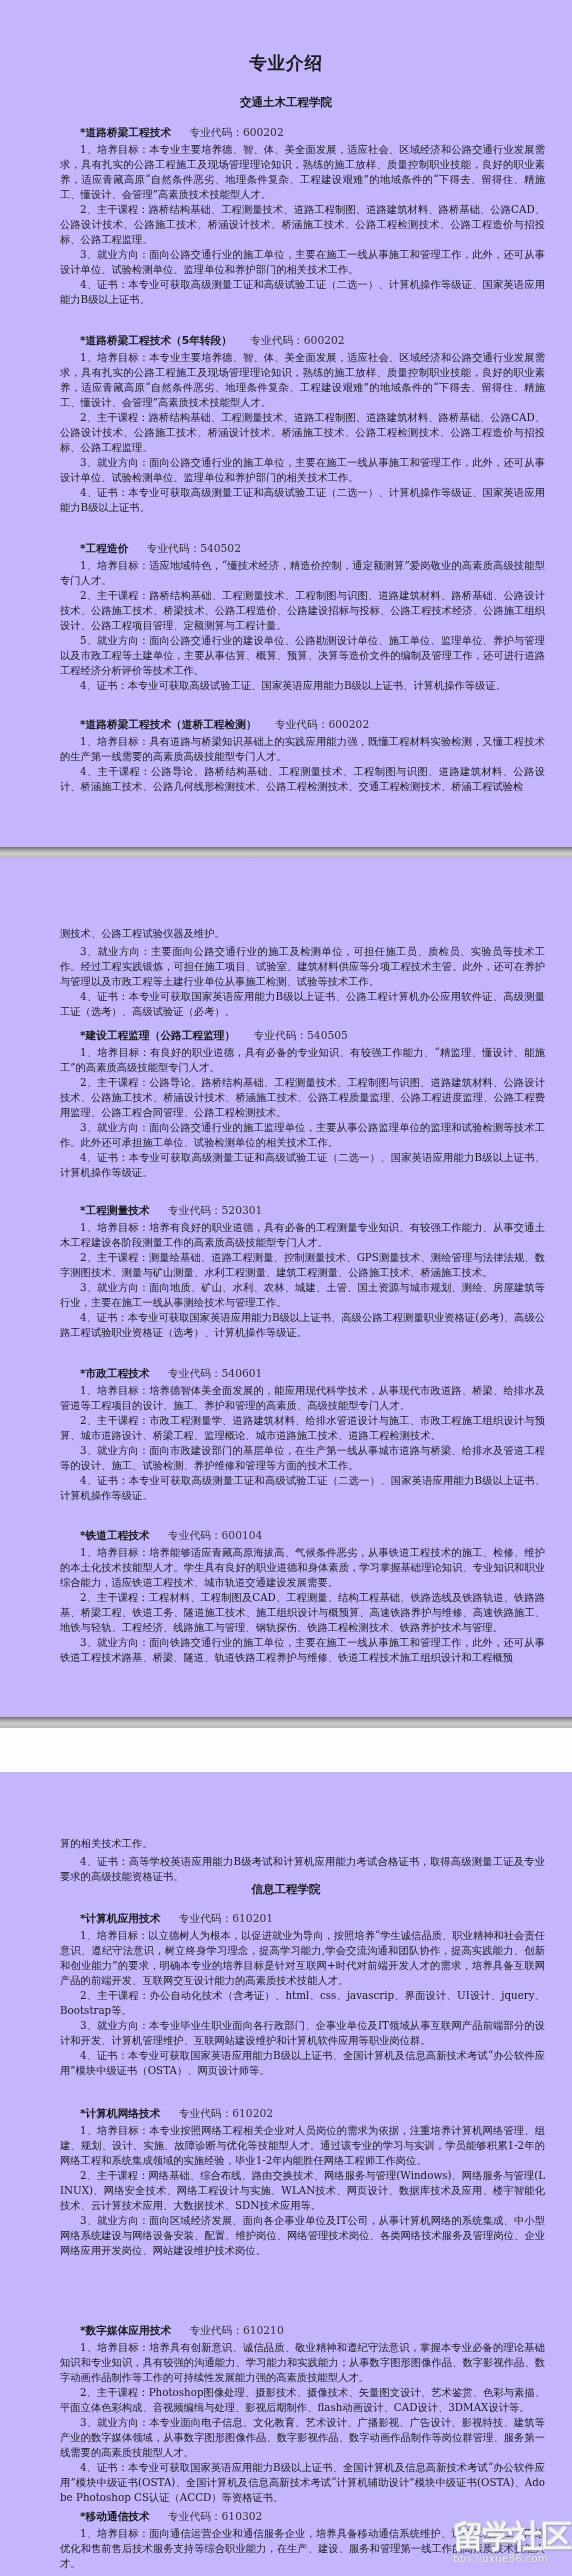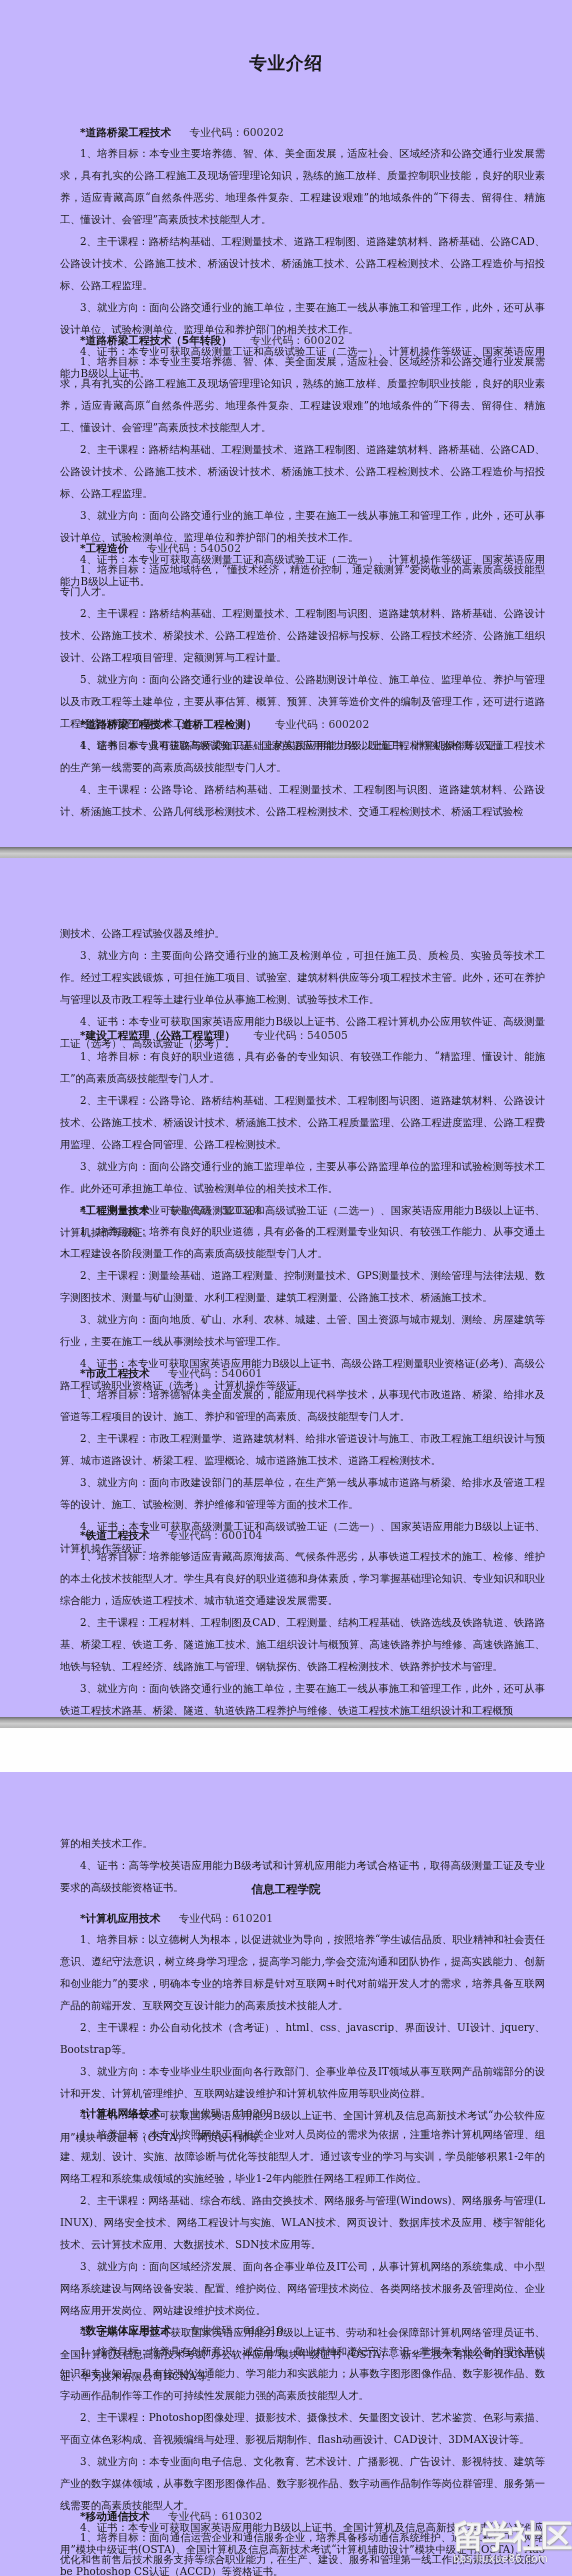--- a/index.html
+++ b/index.html
@@ -9,33 +9,34 @@
   .sep { position:absolute; left:0; width:572px; height:10.7px;
     background:linear-gradient(#6f6f6f 0%, #a9a9a9 30%, #cdcdcd 60%, #b6b6b6 100%); }
   .doc-title { position:absolute; left:0; width:572px; text-align:center;
     font-family:"DejaVu Sans","Liberation Sans",sans-serif; font-weight:bold; font-size:17.6px; letter-spacing:0.8px; }
   .college { position:absolute; left:0; width:572px; text-align:center;
     font-family:"DejaVu Sans","Liberation Sans",sans-serif; font-weight:bold; font-size:11.5px; }
   .block { position:absolute; left:60px; width:485px; }
   .mhead { font-size:10.7px; line-height:15.3px; margin:0 0 1.5px 0; padding-left:20px; white-space:nowrap; }
   .mname { font-family:"DejaVu Sans","Liberation Sans",sans-serif; font-weight:bold; }
   .mcode { margin-left:18.4px; color:#333; }
-  .para { font-size:10.3px; line-height:22px; text-indent:20px; margin:0; text-align:justify; word-break:break-all; }
+  .para { font-size:10.3px; line-height:15px; text-indent:20px; margin:0; text-align:justify; word-break:break-all; }
   .cont { font-size:10.3px; line-height:22px; margin:0; text-align:justify; word-break:break-all; }
   .watermark { position:absolute; left:453px; top:2519px; width:129px; height:54px; }
   .wm-big { font-family:"DejaVu Sans","Liberation Sans",sans-serif; font-weight:bold; font-size:31px;
     color:#f4f4f4; text-shadow:0.8px 0.8px 1.5px #9a9a9a, -0.8px -0.8px 0 #e0e0e0; letter-spacing:-1.5px; line-height:34px; }
   .wm-url { font-family:"DejaVu Sans","Liberation Sans",sans-serif; font-size:10px; color:#f2f2f2;
     text-shadow:0 0 1.5px #888; line-height:12.3px; letter-spacing:0.4px; }
 </style>
 </head>
 <body>
 
 <div class="page" style="top:0;height:855px;">
   <div class="doc-title" style="top:51px;">专业介绍</div>
+  <div class="college" style="top:95px;">交通土木工程学院</div>
 
   <div class="block" style="top:125px;">
     <div class="mhead">
       <span class="mname">*道路桥梁工程技术</span><span class="mcode">专业代码：600202</span>
     </div>
     <p class="para">1、培养目标：本专业主要培养德、智、体、美全面发展，适应社会、区域经济和公路交通行业发展需求，具有扎实的公路工程施工及现场管理理论知识，熟练的施工放样、质量控制职业技能，良好的职业素养，适应青藏高原“自然条件恶劣、地理条件复杂、工程建设艰难”的地域条件的“下得去、留得住、精施工、懂设计、会管理”高素质技术技能型人才。</p>
     <p class="para">2、主干课程：路桥结构基础、工程测量技术、道路工程制图、道路建筑材料、路桥基础、公路CAD、公路设计技术、公路施工技术、桥涵设计技术、桥涵施工技术、公路工程检测技术、公路工程造价与招投标、公路工程监理。</p>
     <p class="para">3、就业方向：面向公路交通行业的施工单位，主要在施工一线从事施工和管理工作，此外，还可从事设计单位、试验检测单位、监理单位和养护部门的相关技术工作。</p>
     <p class="para">4、证书：本专业可获取高级测量工证和高级试验工证（二选一）、计算机操作等级证、国家英语应用能力B级以上证书。</p>
   </div>
@@ -138,21 +139,20 @@
     <p class="para">4、证书：本专业可获取国家英语应用能力B级以上证书、全国计算机及信息高新技术考试“办公软件应用”模块中级证书（OSTA）、网页设计师等。</p>
   </div>
 
   <div class="block" style="top:334px;">
     <div class="mhead">
       <span class="mname">*计算机网络技术</span><span class="mcode">专业代码：610202</span>
     </div>
     <p class="para">1、培养目标：本专业按照网络工程相关企业对人员岗位的需求为依据，注重培养计算机网络管理、组建、规划、设计、实施、故障诊断与优化等技能型人才。通过该专业的学习与实训，学员能够积累1-2年的网络工程和系统集成领域的实施经验，毕业1-2年内能胜任网络工程师工作岗位。</p>
     <p class="para">2、主干课程：网络基础、综合布线、路由交换技术、网络服务与管理(Windows)、网络服务与管理(LINUX)、网络安全技术、网络工程设计与实施、WLAN技术、网页设计、数据库技术及应用、楼宇智能化技术、云计算技术应用、大数据技术、SDN技术应用等。</p>
     <p class="para">3、就业方向：面向区域经济发展、面向各企事业单位及IT公司，从事计算机网络的系统集成、中小型网络系统建设与网络设备安装、配置、维护岗位、网络管理技术岗位、各类网络技术服务及管理岗位、企业网络应用开发岗位、网站建设维护技术岗位。</p>
-    <p class="para">4、证书：本专业可获取国家英语应用能力B级以上证书、劳动和社会保障部计算机网络管理员证书、全国计算机及信息高新技术考试“办公软件应用”模块中级证书（OSTA）、新华三技术有限公司H3CNE认证、华为技术有限公司HCNA等。</p>
   </div>
 
   <div class="block" style="top:551px;">
     <div class="mhead">
       <span class="mname">*数字媒体应用技术</span><span class="mcode">专业代码：610210</span>
     </div>
     <p class="para">1、培养目标：培养具有创新意识、诚信品质、敬业精神和遵纪守法意识，掌握本专业必备的理论基础知识和专业知识，具有较强的沟通能力、学习能力和实践能力；从事数字图形图像作品、数字影视作品、数字动画作品制作等工作的可持续性发展能力强的高素质技能型人才。</p>
     <p class="para">2、主干课程：Photoshop图像处理、摄影技术、摄像技术、矢量图文设计、艺术鉴赏、色彩与素描、平面立体色彩构成、音视频编缉与处理、影视后期制作、flash动画设计、CAD设计、3DMAX设计等。</p>
     <p class="para">3、就业方向：本专业面向电子信息、文化教育、艺术设计、广播影视、广告设计、影视特技、建筑等产业的数字媒体领域，从事数字图形图像作品、数字影视作品、数字动画作品制作等岗位群管理、服务第一线需要的高素质技能型人才。</p>
     <p class="para">4、证书：本专业可获取国家英语应用能力B级以上证书、全国计算机及信息高新技术考试“办公软件应用”模块中级证书(OSTA)、全国计算机及信息高新技术考试“计算机辅助设计”模块中级证书(OSTA)、Adobe Photoshop CS认证（ACCD）等资格证书。</p>

